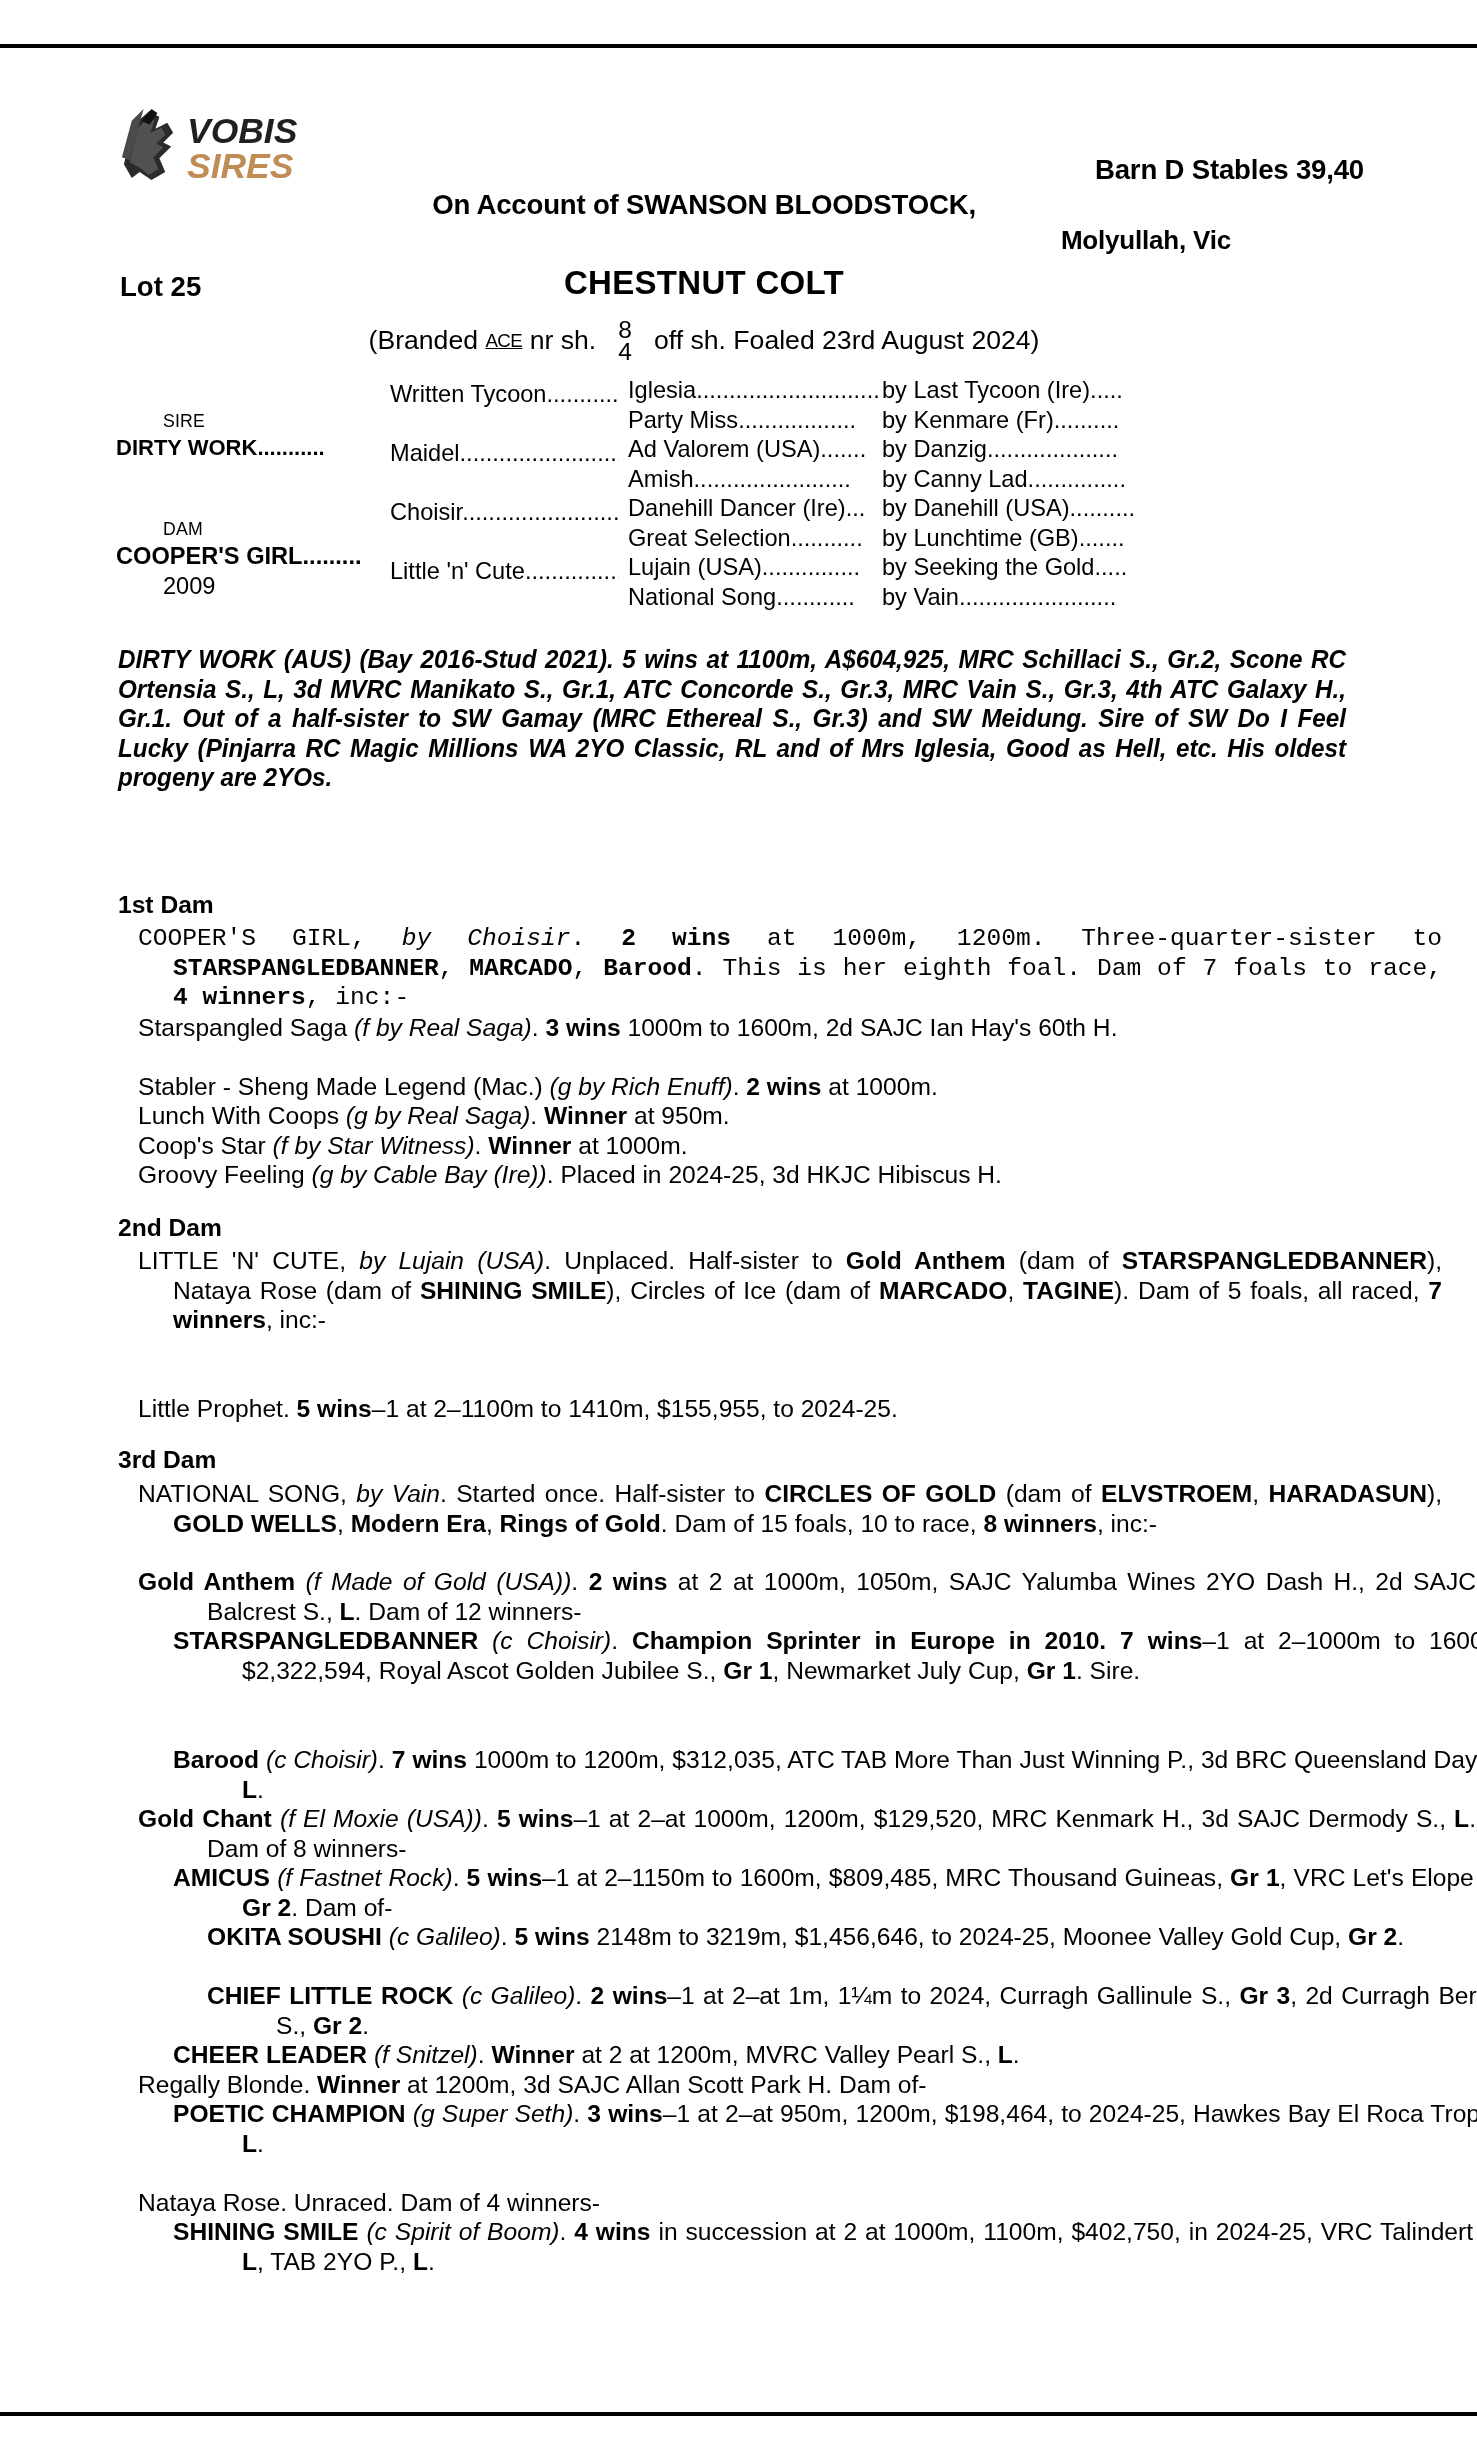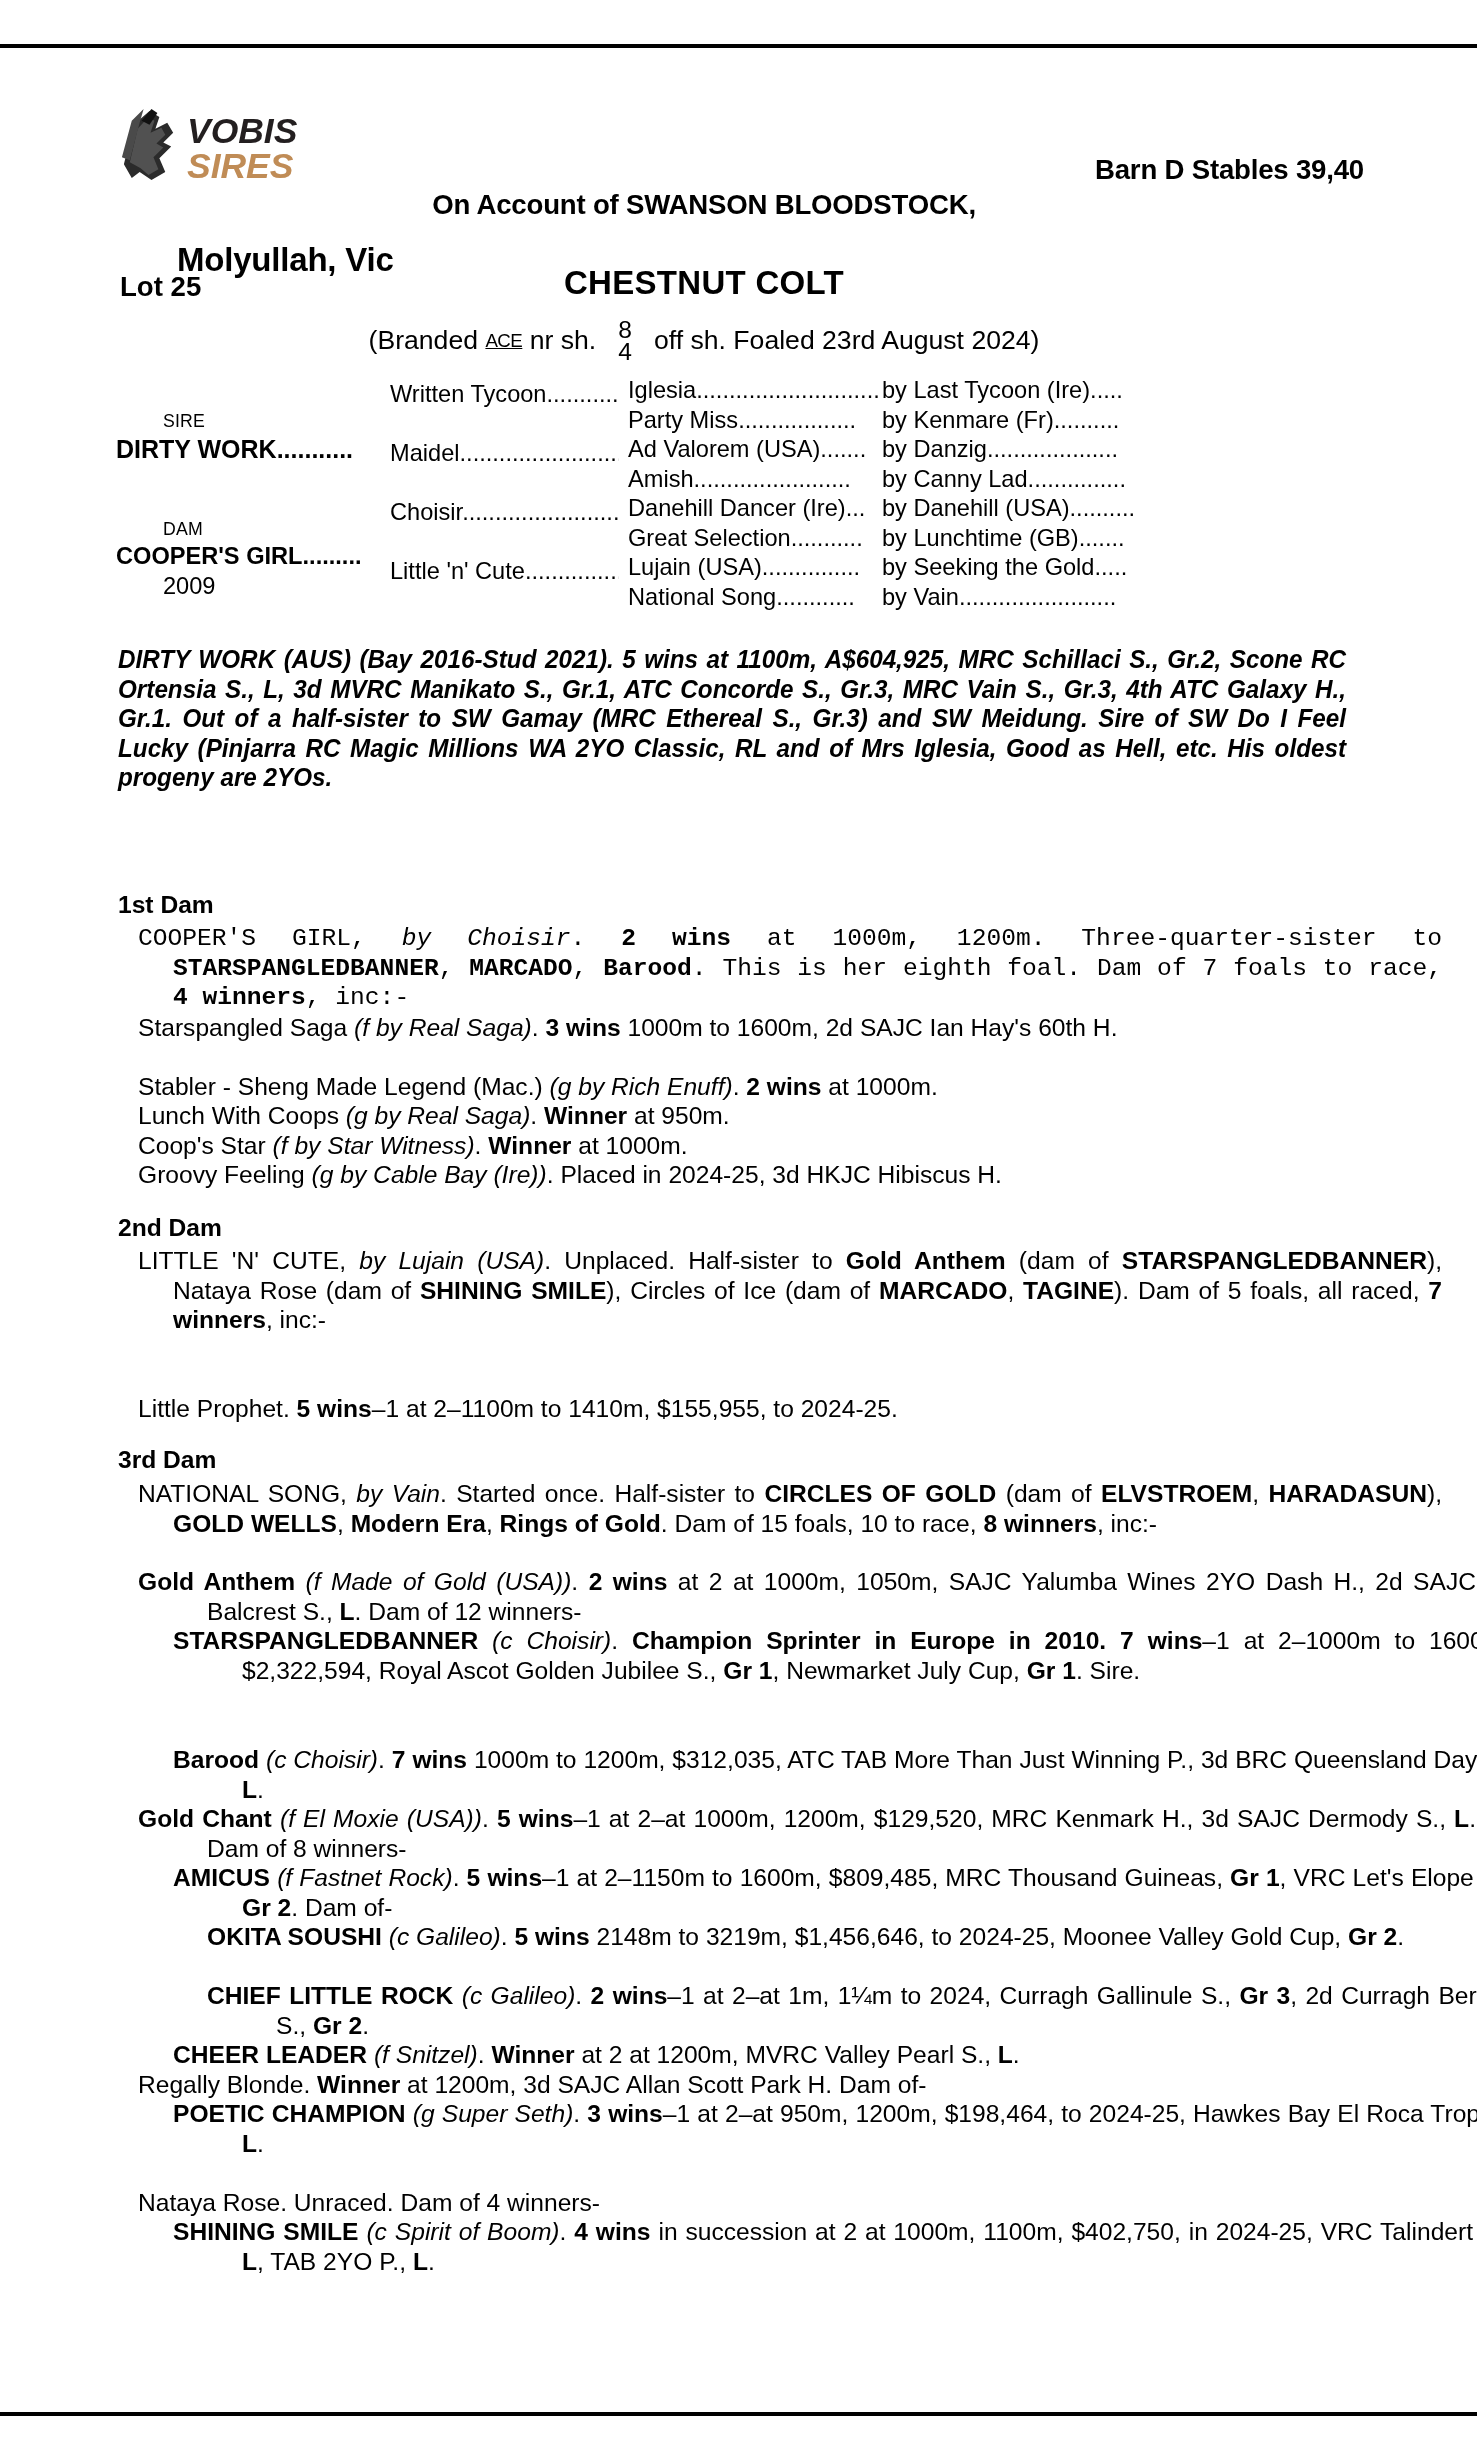--- a/index.html
+++ b/index.html
@@ -59,25 +59,24 @@
     width: 1054px;
     text-align: center;
     font-size: 27.6px;
     font-weight: bold;
     letter-spacing: -0.2px;
   }
   .account2 {
     position: absolute;
     left: 177px; top: 225px;
     width: 1054px;
-    text-align: left;
-    font-size: 33px;
+    text-align: right;
+    font-size: 26px;
     font-weight: bold;
     letter-spacing: -0.2px;
-    margin-top: 16px;
   }
   .lot {
     position: absolute;
     left: 120px; top: 271px;
     font-size: 27.6px;
     font-weight: bold;
   }
   .colour-sex {
     position: absolute;
     left: 177px; top: 264px;
@@ -125,21 +124,21 @@
   .sire-label {
     position: absolute;
     left: 47px; top: 28.6px;
     font-size: 23.6px;
     letter-spacing: 0.2px;
   }
   .sc { font-size: 17.7px; }
   .sire-name {
     position: absolute;
     left: 0px; top: 58px;
-    font-size: 25px;
+    font-size: 22px;
     font-weight: bold;
     white-space: nowrap;
   }
   .dam-label {
     position: absolute;
     left: 47px; top: 137px;
     font-size: 23.6px;
     letter-spacing: 0.2px;
   }
   .dam-name {

